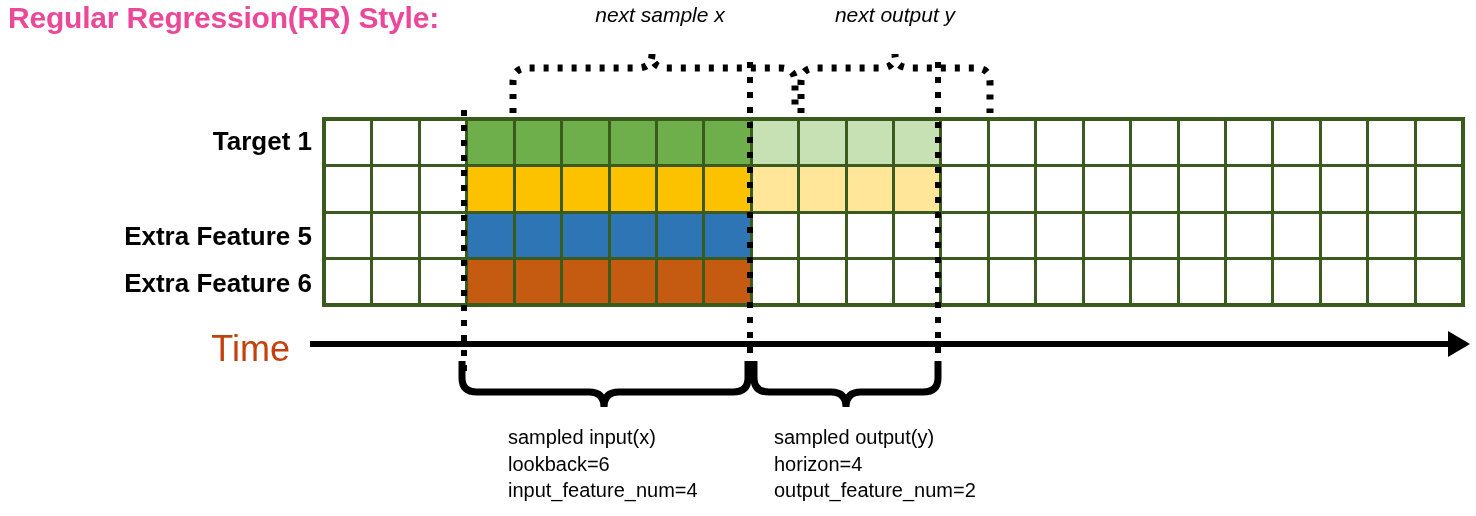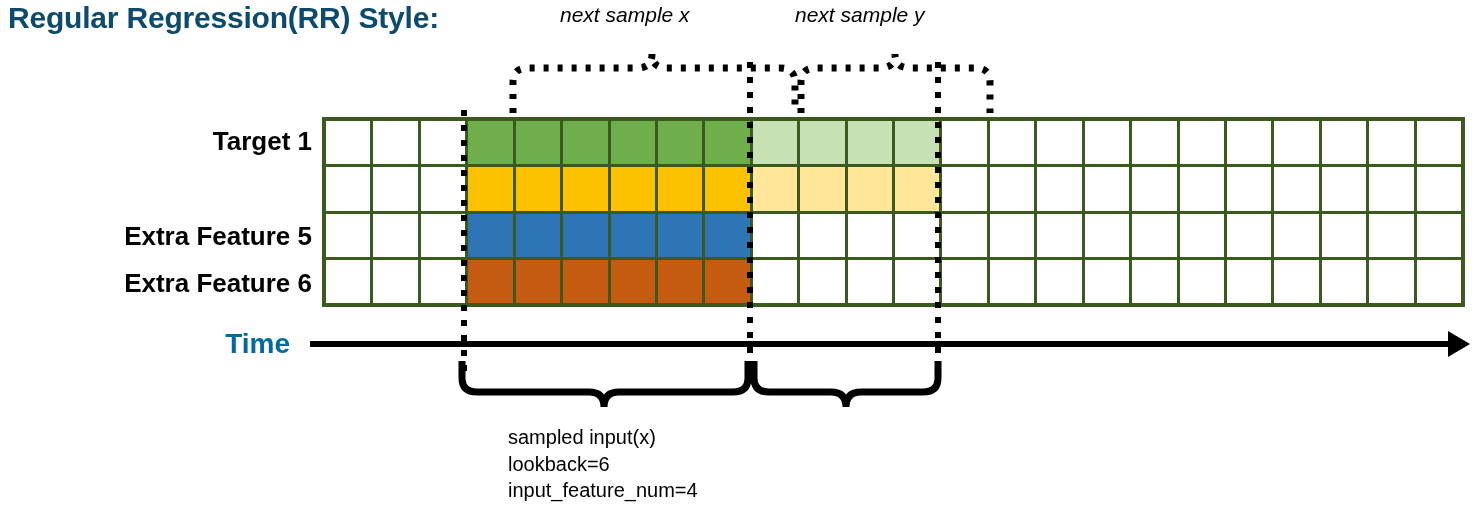--- a/index.html
+++ b/index.html
@@ -17,32 +17,32 @@
     height: 516px;
     background: #ffffff;
     overflow: hidden;
   }
   .title {
     position: absolute;
     left: 8px;
     top: 1px;
     font-size: 30px;
     font-weight: 700;
-    color: #0c4a6e;
+    color: #ec4899;
     white-space: nowrap;
     letter-spacing: -0.2px;
   }
   .annot {
     position: absolute;
     font-size: 21px;
     font-style: italic;
     font-weight: 500;
     color: #000000;
     white-space: nowrap;
-    text-align: left;
+    text-align: center;
   }
   #annot-x { left: 560px; top: 3px; width: 200px; }
   #annot-y { left: 795px; top: 3px; width: 200px; }
 
   .rowlabel {
     position: absolute;
     right: 0;
     width: 100%;
     text-align: right;
     font-size: 26px;
@@ -92,23 +92,23 @@
   .c-orange { background: #C55A11; }
   .c-white  { background: #ffffff; }
 
   
   #time-label {
     position: absolute;
     left: 150px;
     top: 328px;
     width: 140px;
     text-align: right;
-    font-size: 28px;
-    font-weight: 700;
-    color: #0369a1;
+    font-size: 36px;
+    font-weight: 400;
+    color: #c2410c;
     white-space: nowrap;
   }
   #overlay { position: absolute; left: 0; top: 0; width: 1476px; height: 516px; pointer-events: none; }
 
   .caption {
     position: absolute;
     font-size: 20px;
     font-weight: 400;
     color: #000;
     line-height: 1.33;
@@ -118,21 +118,21 @@
   #cap-right { left: 774px; top: 424px; }
 </style>
 </head>
 <body>
 
 <div id="stage">
 
   <div class="title">Regular Regression(RR) Style:</div>
 
   <div class="annot" id="annot-x">next sample x</div>
-  <div class="annot" id="annot-y">next sample y</div>
+  <div class="annot" id="annot-y">next output y</div>
 
   <div id="labels">
     <div class="rowlabel-wrap" style="top:0px">
         <span class="rowlabel">Target 1</span>
       </div>
     <div class="rowlabel-wrap" style="top:95px">
         <span class="rowlabel">Extra Feature 5</span>
       </div>
     <div class="rowlabel-wrap" style="top:142.5px">
         <span class="rowlabel">Extra Feature 6</span>
@@ -254,14 +254,17 @@
     <path d="M 801,113 L 801,82 Q 801,68 816,68 L 880,68 Q 895,68 895,54 Q 895,68 910,68 L 975,68 Q 990,68 990,82 L 990,113" fill="none" stroke="#000" stroke-width="7" stroke-dasharray="5 9" stroke-linecap="butt"></path>
 
     <path d="M 462,361 L 462,378 Q 462,392 477,392 L 589,392 Q 604,392 604,407 Q 604,392 619,392 L 733,392 Q 748,392 748,378 L 748,361" fill="none" stroke="#000" stroke-width="7" stroke-linecap="butt"></path>
 
     <path d="M 754,361 L 754,378 Q 754,392 769,392 L 831,392 Q 846,392 846,407 Q 846,392 861,392 L 923,392 Q 938,392 938,378 L 938,361" fill="none" stroke="#000" stroke-width="7" stroke-linecap="butt"></path>
   </svg>
 
   <div class="caption" id="cap-left">sampled input(x)
 lookback=6
 input_feature_num=4</div>
+  <div class="caption" id="cap-right">sampled output(y)
+horizon=4
+output_feature_num=2</div>
 
 </div>
 
 </body></html>

